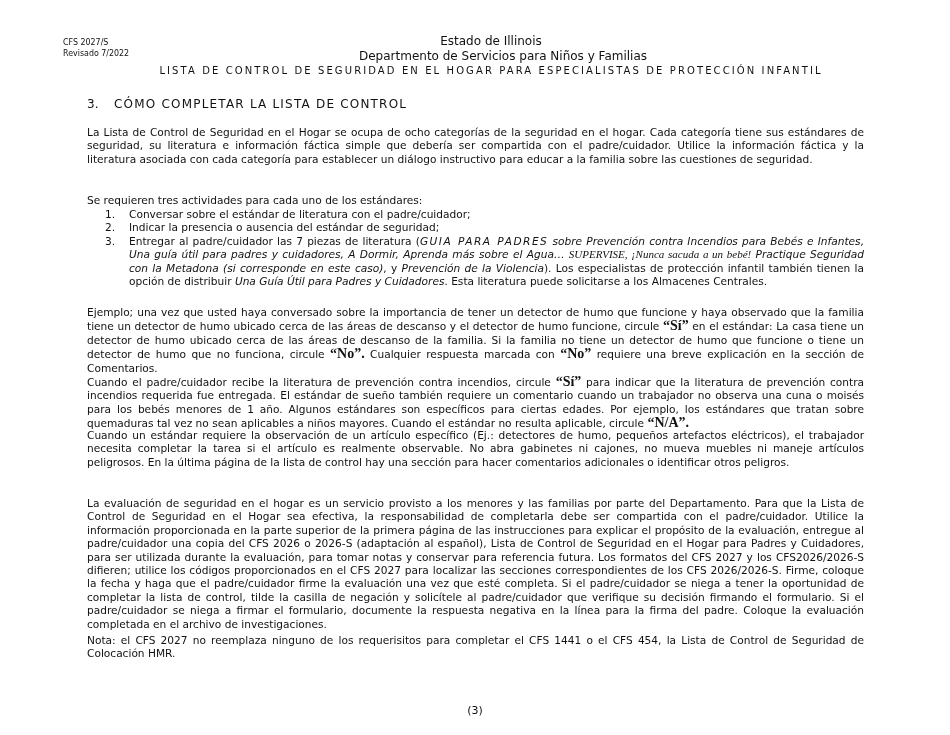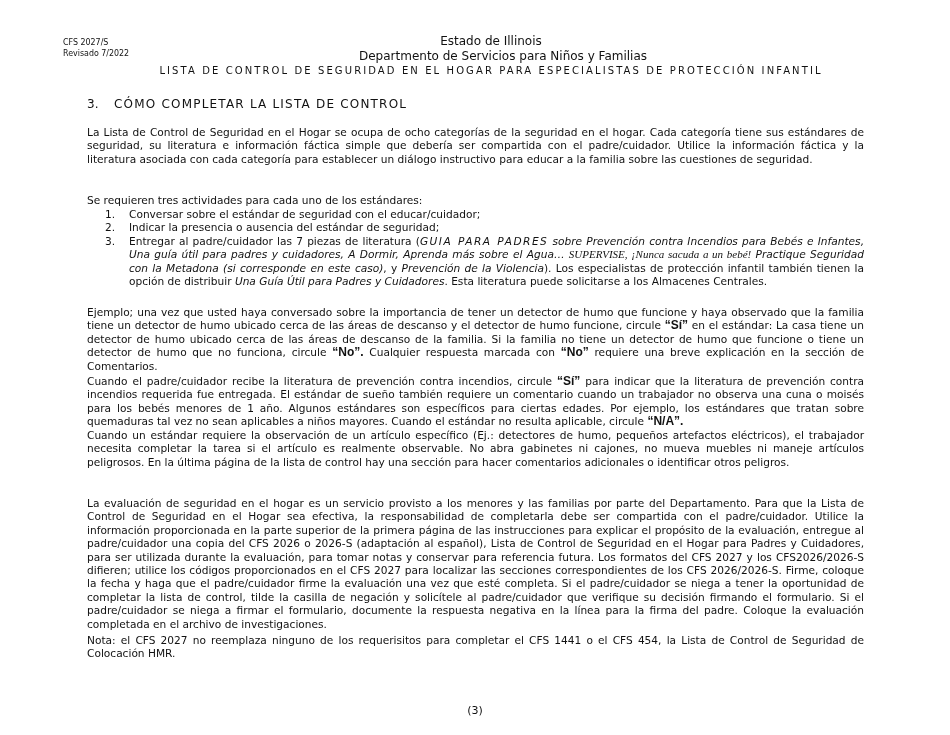--- a/index.html
+++ b/index.html
@@ -41,21 +41,21 @@
     .body-text p { margin: 0; }
     .p1 { top: 126px; }
     .p2 { top: 182px; margin-top: 12px; }
     .steps { position: absolute; left: 105px; top: 208px; width: 759px; font-size: 10.6px; line-height: 13.4px; }
     .step { display: flex; }
     .step .n { width: 24px; flex: none; }
     .step .t { flex: 1; text-align: justify; }
     .it { font-style: italic; }
     .sp { letter-spacing: 1.5px; }
     .serif-it { font-family: "Liberation Serif", serif; font-style: italic; font-size: 11px; }
-    .serif-b { font-family: Liberation Sans, sans-serif; font-weight: bold; font-size: 12px; }
+    .serif-b { font-family: Liberation Serif, serif; font-weight: bold; font-size: 14px; }
     .p3 { top: 306px; }
     .p4 { top: 375px; }
     .p5 { top: 429px; }
     .p6 { top: 497px; }
     .p7 { top: 634px; }
     .page-num {
       position: absolute; left: 0; width: 950px; top: 704px;
       text-align: center; font-size: 11px;
     }
   </style>
@@ -80,21 +80,21 @@
   <p>La Lista de Control de Seguridad en el Hogar se ocupa de ocho categorías de la seguridad en el hogar. Cada categoría tiene sus estándares de seguridad, su literatura e información fáctica simple que debería ser compartida con el padre/cuidador. Utilice la información fáctica y la literatura asociada con cada categoría para establecer un diálogo instructivo para educar a la familia sobre las cuestiones de seguridad.</p>
 </div>
 
 <div class="body-text p2">
   <p>Se requieren tres actividades para cada uno de los estándares:</p>
 </div>
 
 <div class="steps">
   <div class="step">
     <span class="n">1.</span>
-    <span class="t">Conversar sobre el estándar de seguridad con el educar/cuidador;</span>
+    <span class="t">Conversar sobre el estándar de literatura con el padre/cuidador;</span>
   </div>
   <div class="step">
     <span class="n">2.</span>
     <span class="t">Indicar la presencia o ausencia del estándar de seguridad;</span>
   </div>
   <div class="step">
     <span class="n">3.</span>
     <span class="t"><span>Entregar al padre/cuidador las 7 piezas de literatura (</span><span class="it sp">GUIA PARA PADRES</span><span class="it"> sobre Prevención contra Incendios para Bebés e Infantes, Una guía útil para padres y cuidadores, A Dormir, Aprenda más sobre el Agua… </span><span class="serif-it">SUPERVISE, ¡Nunca sacuda a un bebé!</span><span class="it"> Practique Seguridad con la Metadona (si corresponde en este caso)</span><span>, y </span><span class="it">Prevención de la Violencia</span><span>). Los especialistas de protección infantil también tienen la opción de distribuir </span><span class="it">Una Guía Útil para Padres y Cuidadores</span><span>. Esta literatura puede solicitarse a los Almacenes Centrales.</span></span>
   </div>
 </div>

